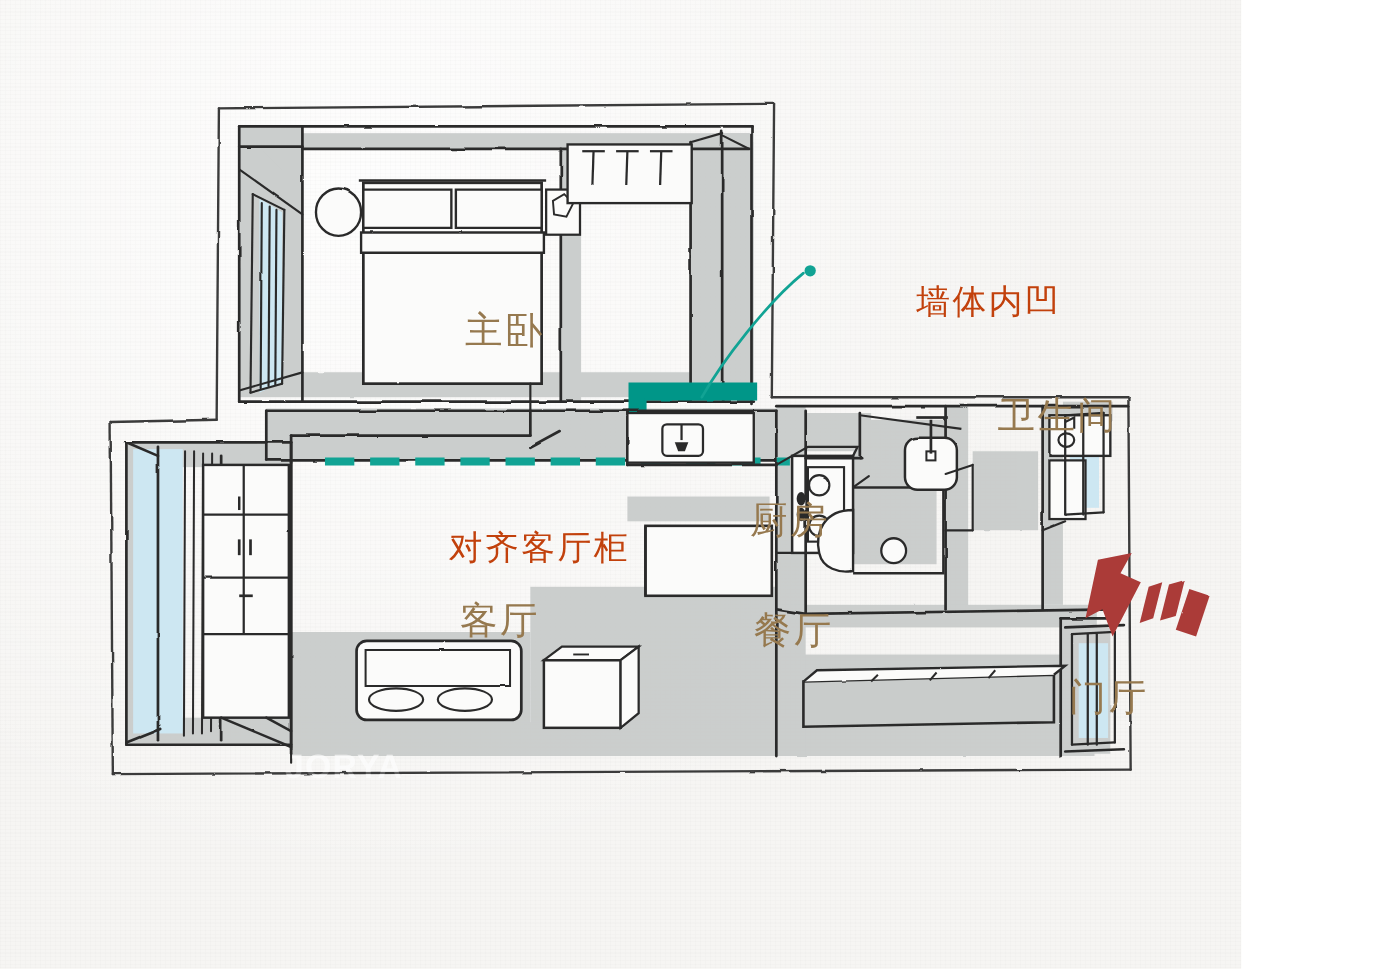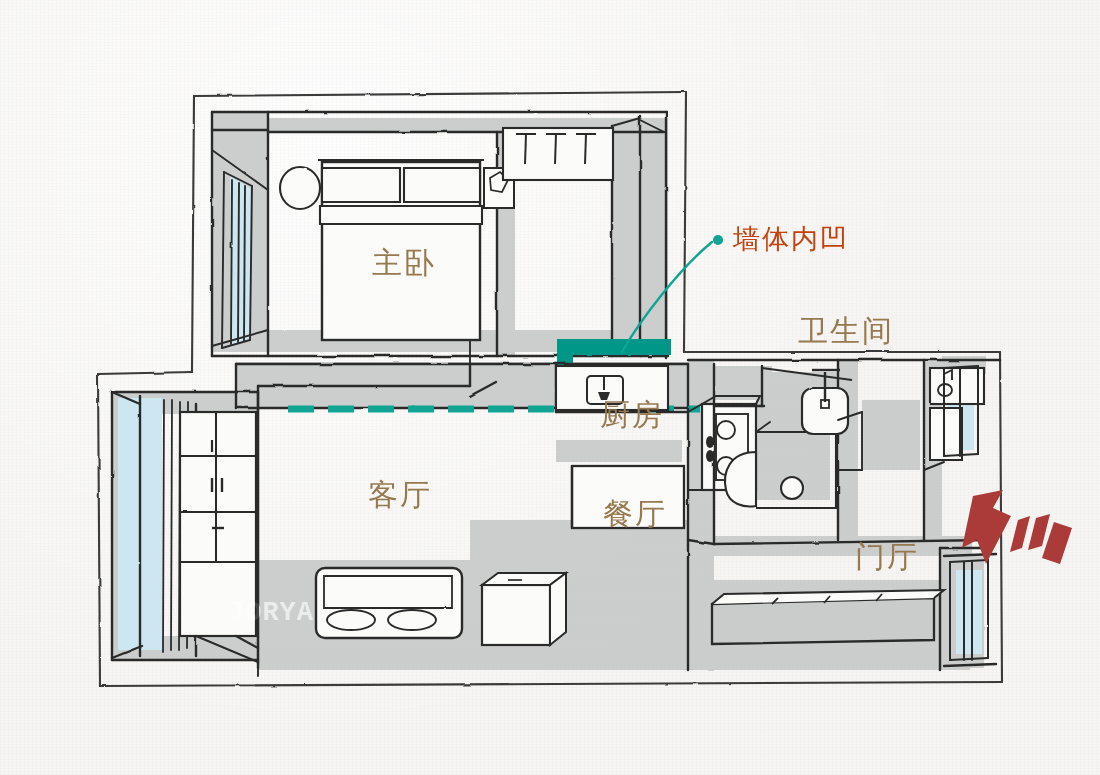--- a/index.html
+++ b/index.html
@@ -2,25 +2,25 @@
 <html><head>
 <meta charset="utf-8">
 <style>
   html, body {
     margin: 0;
     padding: 0;
     background: #ffffff;
   }
   #stage {
     position: relative;
-    width: 1100px;
+    width: 993px;
     height: 775px;
     overflow: hidden;
     background: #f6f5f3;
-    font-family: Liberation Mono, monospace;
+    font-family: Liberation Sans, sans-serif;
   }
   
   #paper {
     position: absolute;
     inset: 0;
     background-color: #f6f5f3;
     background-image:
       repeating-linear-gradient(0deg, rgba(0,0,0,0.012) 0 1px, rgba(255,255,255,0) 1px 3px),
       repeating-linear-gradient(90deg, rgba(0,0,0,0.010) 0 1px, rgba(255,255,255,0) 1px 4px),
       radial-gradient(circle at 30% 20%, rgba(255,255,255,0.85), rgba(0,0,0,0) 60%);
@@ -382,19 +382,20 @@
       <path d="M470,364 L470,340"></path>
       <path d="M612,126 L640,118"></path>
       <path d="M664,132 L640,120"></path>
     </g>
   </svg>
 
   <div class="label room" style="left:372px; top:250px;">主卧</div>
   <div class="label room" style="left:798px; top:318px;">卫生间</div>
   <div class="label room" style="left:600px; top:402px;">厨房</div>
   <div class="label room" style="left:368px; top:482px;">客厅</div>
-  <div class="label room" style="left:603px; top:490px;margin-top:11px;">餐厅</div>
+  <div class="label room" style="left:603px; top:490px;">餐厅</div>
   <div class="label room" style="left:855px; top:544px;">门厅</div>
 
   <div class="label note" style="left:733px; top:228px;">墙体内凹</div>
+  <div class="label note" style="left:359px; top:425px;">对齐客厅柜</div>
 
   <div class="watermark" style="left:228px; top:598px;">JORYA</div>
 </div>
 
 </body></html>

